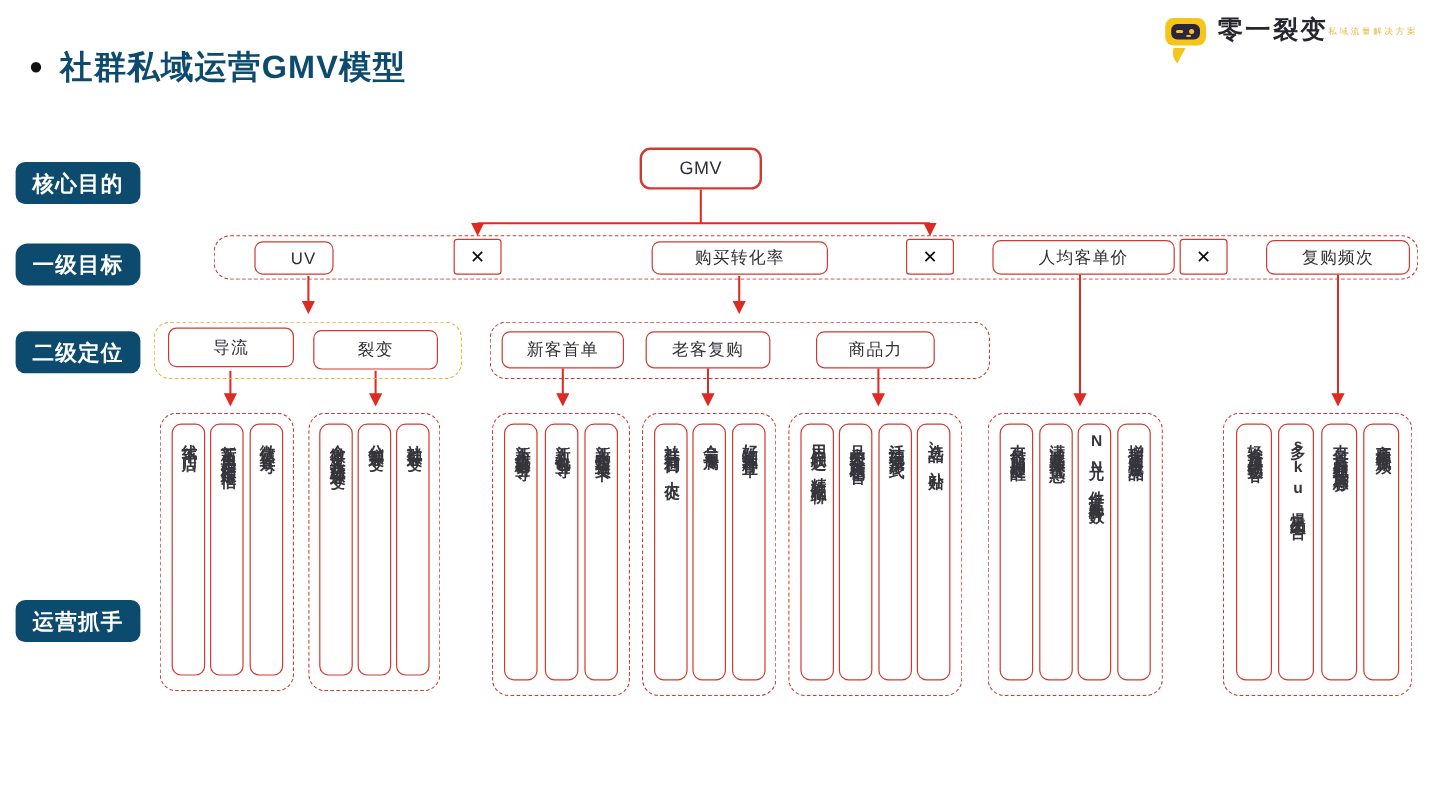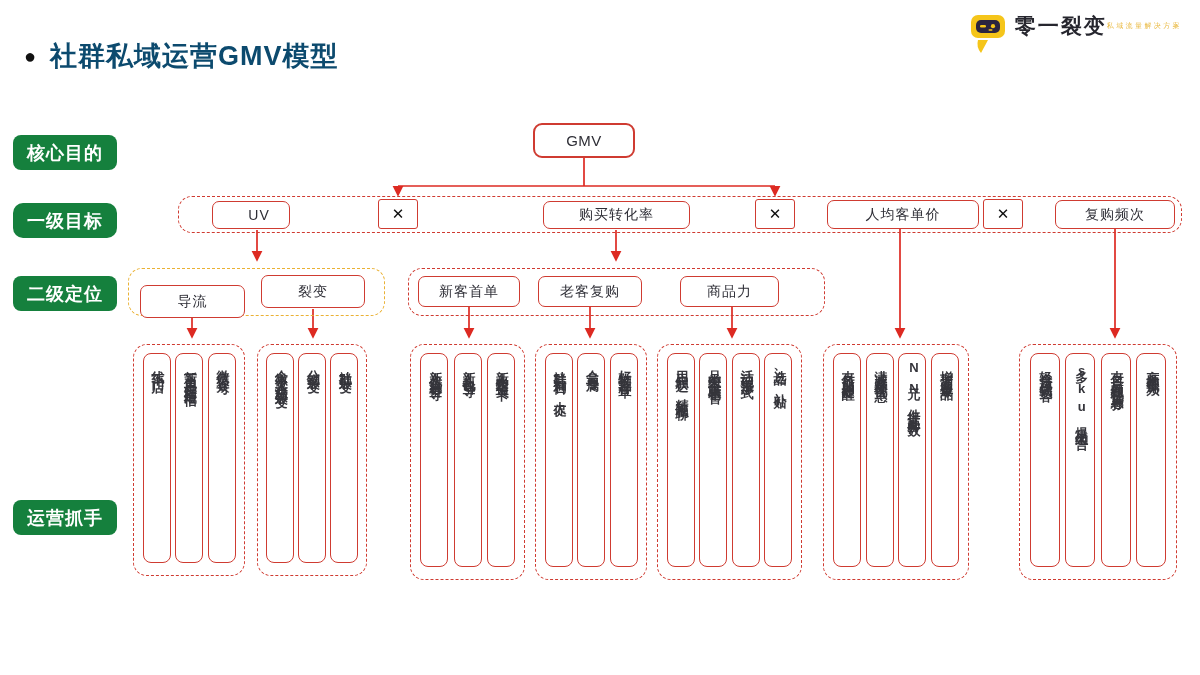--- a/index.html
+++ b/index.html
@@ -10,21 +10,21 @@
   
   .header{position:absolute;top:38px;left:24px;display:flex;align-items:center;gap:14px;z-index:3;}
   .bullet{font-size:20px;color:#111;line-height:1;}
   .title{font-size:27px;font-weight:800;color:#0c4a6e;letter-spacing:1px;}
   
   .logo{position:absolute;top:13px;right:18px;display:flex;align-items:flex-start;gap:7px;z-index:3;}
   .logo-text{display:flex;flex-direction:row;align-items:center;}
   .logo-name{font-size:21px;font-weight:800;color:#26262e;letter-spacing:2px;line-height:1.2;}
   .logo-tagline{font-size:7px;color:#e9b83e;letter-spacing:2.4px;margin-top:1px;white-space:nowrap;}
   
-  .chip{position:absolute;left:13px;width:104px;height:35px;background:#15803d;color:#fff;
+  .chip{position:absolute;left:13px;width:104px;height:35px;background:#0c4a6e;color:#fff;
     border-radius:8px;display:flex;align-items:center;justify-content:center;
     font-size:18px;font-weight:700;letter-spacing:1px;z-index:2;}
   
   .box{position:absolute;background:#fff;border:1.8px solid #cf3b31;border-radius:7px;
     display:flex;align-items:center;justify-content:center;font-size:14px;font-weight:400;
     color:#2e2e36;box-sizing:border-box;z-index:2;letter-spacing:1px;}
   .box.gmv{border-width:2px;border-radius:9px;font-size:15px;letter-spacing:.5px;}
   .mult{position:absolute;background:#fff;border:1.6px solid #cf3b31;border-radius:3px;
     display:flex;align-items:center;justify-content:center;font-size:15px;font-weight:900;
     color:#0c0c0c;box-sizing:border-box;z-index:2;}
@@ -91,32 +91,32 @@
     <path d="M469,307 V336" marker-end="url(#arr)"></path>
     <path d="M590,307 V336" marker-end="url(#arr)"></path>
     <path d="M732,307 V336" marker-end="url(#arr)"></path>
   </g>
 </svg>
 
 <div class="box gmv" style="left:533px;top:123px;width:102px;height:35px;">GMV</div>
 
 <div class="dashed" style="left:178px;top:196px;width:1004px;height:37px;"></div>
 
-<div class="box" style="left:212px;top:201px;width:78px;height:28px;padding-left:16px;">UV</div>
+<div class="box" style="left:212px;top:201px;width:66px;height:28px;padding-left:16px;">UV</div>
 <div class="mult" style="left:378px;top:199px;width:40px;height:30px;">✕</div>
 <div class="box" style="left:543px;top:201px;width:147px;height:28px;">购买转化率</div>
 <div class="mult" style="left:755px;top:199px;width:40px;height:30px;">✕</div>
 <div class="box" style="left:827px;top:200px;width:152px;height:29px;">人均客单价</div>
 <div class="mult" style="left:983px;top:199px;width:40px;height:30px;">✕</div>
 <div class="box" style="left:1055px;top:200px;width:120px;height:29px;">复购频次</div>
 
 <div class="dashed yellow" style="left:128px;top:268px;width:257px;height:48px;"></div>
 <div class="dashed" style="left:408px;top:268px;width:417px;height:48px;"></div>
 
-<div class="box" style="left:140px;top:285px;width:105px;height:33px;">导流</div>
+<div class="box" style="left:140px;top:273px;width:105px;height:33px;">导流</div>
 <div class="box" style="left:261px;top:275px;width:104px;height:33px;">裂变</div>
 <div class="box" style="left:418px;top:276px;width:102px;height:31px;">新客首单</div>
 <div class="box" style="left:538px;top:276px;width:104px;height:31px;">老客复购</div>
 <div class="box" style="left:680px;top:276px;width:99px;height:31px;">商品力</div>
 
 <div class="group" style="left:133px;top:344px;width:112px;height:232px;">
     <div class="pill">线下门店</div>
     <div class="pill">新下单用户精准短信</div>
     <div class="pill">微信公众号</div>
   </div>

